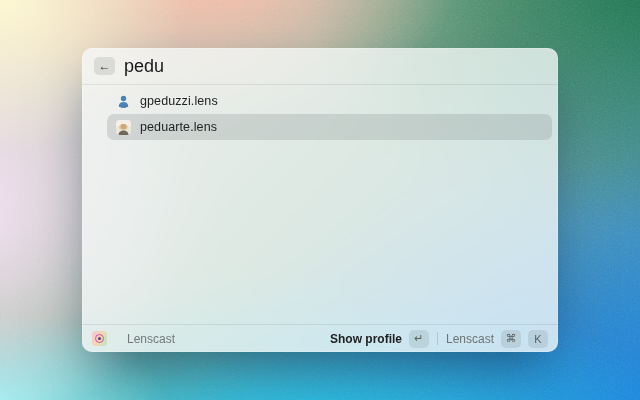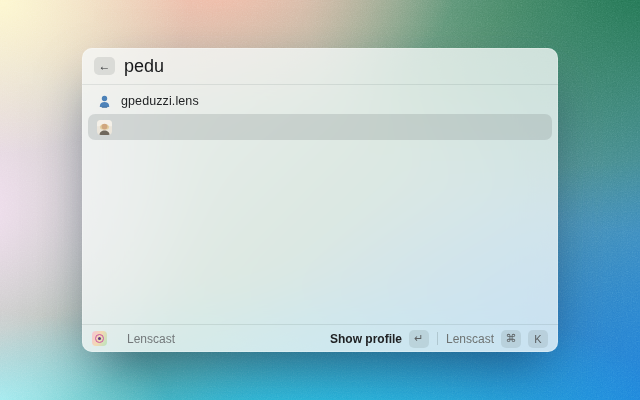--- a/index.html
+++ b/index.html
@@ -50,21 +50,21 @@
     display: flex; align-items: center; justify-content: center;
     cursor: pointer; flex: 0 0 auto;
     font-family: inherit;
   }
   .query {
     flex: 1; border: none; background: transparent; outline: none;
     font-family: inherit; font-size: 18px; font-weight: 500; color: #17181a;
   }
 
   
-  .list { flex: 1; padding: 3px 6px; overflow: hidden; }
+  .list { flex: 1; padding: 3px 6px; overflow: hidden; margin-left: 19px; }
   .row {
     height: 26px; border-radius: 7px;
     display: flex; align-items: center; gap: 9px;
     padding: 0 9px; cursor: pointer;
   }
   .row.selected { background: rgba(125,137,134,0.25); }
   .icon { width: 15px; height: 15px; flex: 0 0 auto; display: flex; }
   .icon svg { width: 15px; height: 15px; }
   .avatar { border-radius: 4px; overflow: hidden; }
   .label { font-size: 12.5px; font-weight: 500; color: #222426; letter-spacing: .1px; }
@@ -140,20 +140,21 @@
     <div class="row selected">
       <span class="icon avatar">
         <svg viewBox="0 0 24 24" aria-hidden="true">
           <rect width="24" height="24" fill="#ece6db"></rect>
           <rect width="24" height="10" fill="#f4f0e8"></rect>
           <path d="M5 10c2-5 12-5 14 0 1 3-1 5-3 5H8c-2 0-4-2-3-5z" fill="#e3cf9f"></path>
           <circle cx="12" cy="10.5" r="4.6" fill="#d0a77f"></circle>
           <path d="M4 24c0-4.5 3.6-7.2 8-7.2s8 2.7 8 7.2z" fill="#6f675c"></path>
         </svg>
       </span>
+      <span class="label">peduarte.lens</span>
     </div>
 
   </div>
 
   <div class="footer">
 
     <div class="footer-left">
       <span class="logo">
         <span class="ring">
           <span class="dot"></span>

